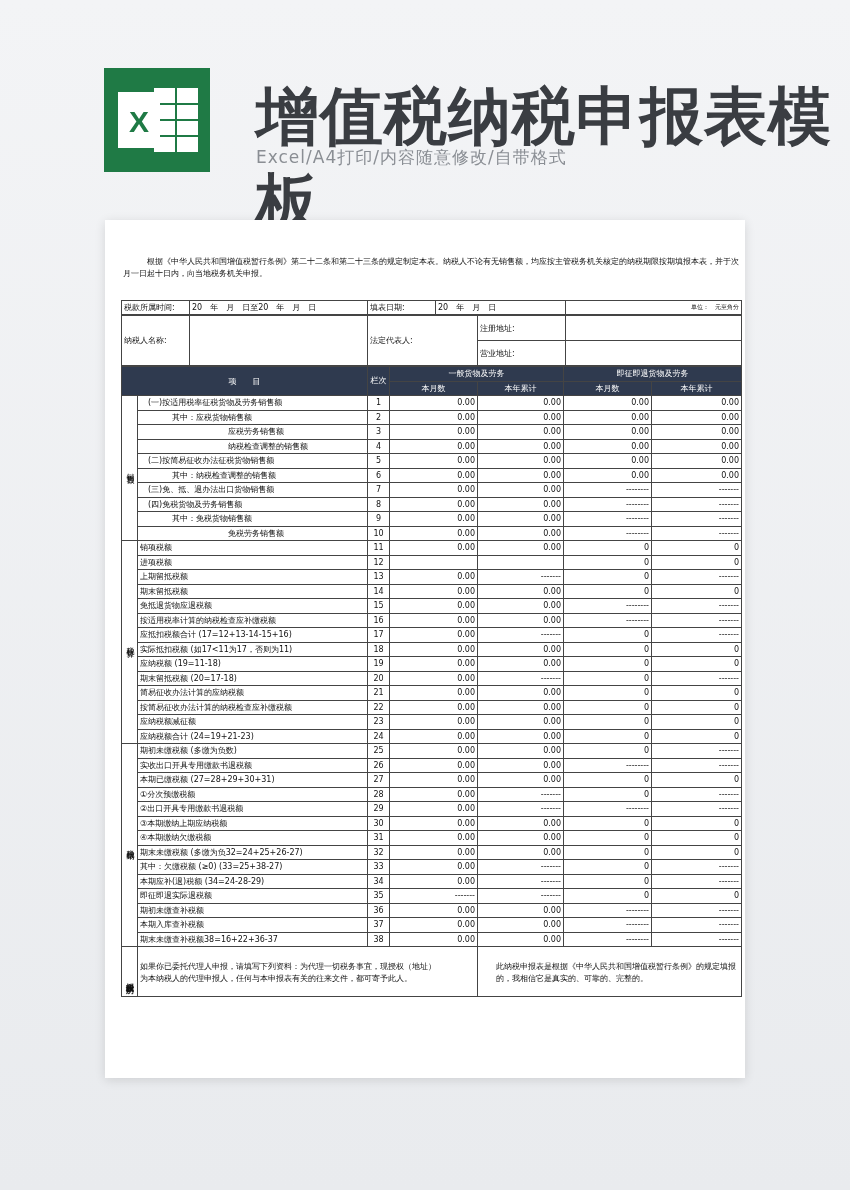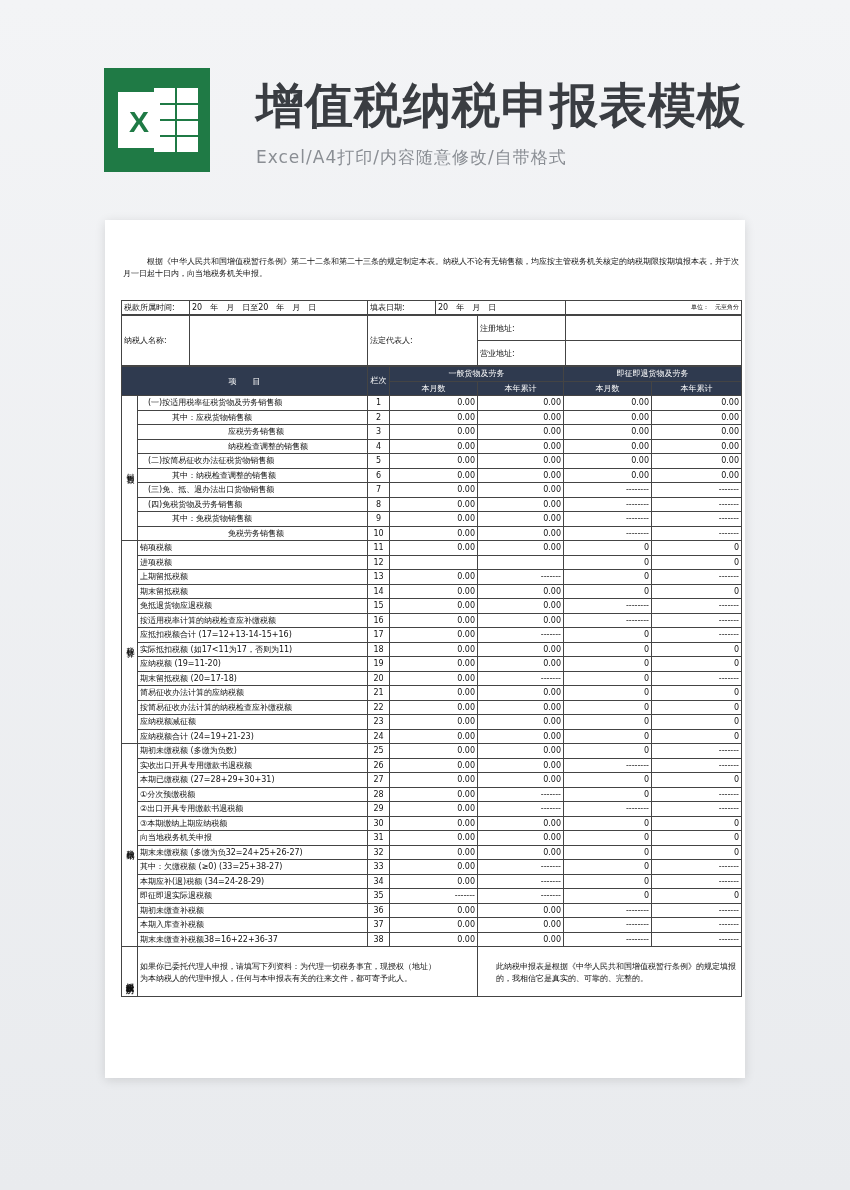--- a/index.html
+++ b/index.html
@@ -1,18 +1,18 @@
 <!DOCTYPE html>
 <html><head>
 <meta charset="utf-8">
 <style>
 *{box-sizing:border-box;margin:0;padding:0}
 body{width:850px;height:1190px;background:linear-gradient(#f3f4f6,#e9ebee);font-family:"DejaVu Sans",sans-serif;position:relative;overflow:hidden}
 .hdr-logo{position:absolute;left:104px;top:68px;width:106px;height:104px}
-.hdr-title{position:absolute;left:256px;top:74px;font-size:48px;font-weight:bold;color:#3a3d42;letter-spacing:1px}
+.hdr-title{position:absolute;left:256px;top:74px;font-size:63px;font-weight:bold;color:#3a3d42;letter-spacing:1px}
 .hdr-sub{position:absolute;left:256px;top:146px;font-size:17px;color:#8a8e94;letter-spacing:1px}
 .paper{position:absolute;left:105px;top:220px;width:640px;height:858px;background:#fff;box-shadow:0 2px 10px rgba(0,0,0,.12);overflow:hidden}
 .sheet{position:absolute;left:16px;top:16px;width:620px}
 .band{background:#2f3a4f;color:#fff;text-align:center;height:42px}
 .band .t1{font-size:17px;font-weight:bold;line-height:24px;letter-spacing:2px}
 .band .t2{font-size:10px;line-height:14px;letter-spacing:1px}
 .intro{font-size:8px;line-height:12px;padding:20px 2px;color:#111;text-indent:24px}
 table{border-collapse:collapse;width:620px;table-layout:fixed;font-size:8px;color:#111}
 td{border:1px solid #444;padding:0 2px;height:14.5px;white-space:nowrap;overflow:hidden}
 .info td{height:14px}
@@ -253,21 +253,21 @@
           </tr>
           <tr>
             <td class="">实际抵扣税额 (如17&lt;11为17，否则为11)</td>
             <td class="c">18</td>
             <td class="num">0.00</td>
             <td class="num">0.00</td>
             <td class="num">0</td>
             <td class="num">0</td>
           </tr>
           <tr>
-            <td class="">应纳税额 (19=11-20)</td>
+            <td class="">应纳税额 (19=11-18)</td>
             <td class="c">19</td>
             <td class="num">0.00</td>
             <td class="num">0.00</td>
             <td class="num">0</td>
             <td class="num">0</td>
           </tr>
           <tr>
             <td class="">期末留抵税额 (20=17-18)</td>
             <td class="c">20</td>
             <td class="num">0.00</td>
@@ -350,21 +350,21 @@
           </tr>
           <tr>
             <td class="">③本期缴纳上期应纳税额</td>
             <td class="c">30</td>
             <td class="num">0.00</td>
             <td class="num">0.00</td>
             <td class="num">0</td>
             <td class="num">0</td>
           </tr>
           <tr>
-            <td class="">向当地税务机关申报</td>
+            <td class="">④本期缴纳欠缴税额</td>
             <td class="c">31</td>
             <td class="num">0.00</td>
             <td class="num">0.00</td>
             <td class="num">0</td>
             <td class="num">0</td>
           </tr>
           <tr>
             <td class="">期末未缴税额 (多缴为负32=24+25+26-27)</td>
             <td class="c">32</td>
             <td class="num">0.00</td>

